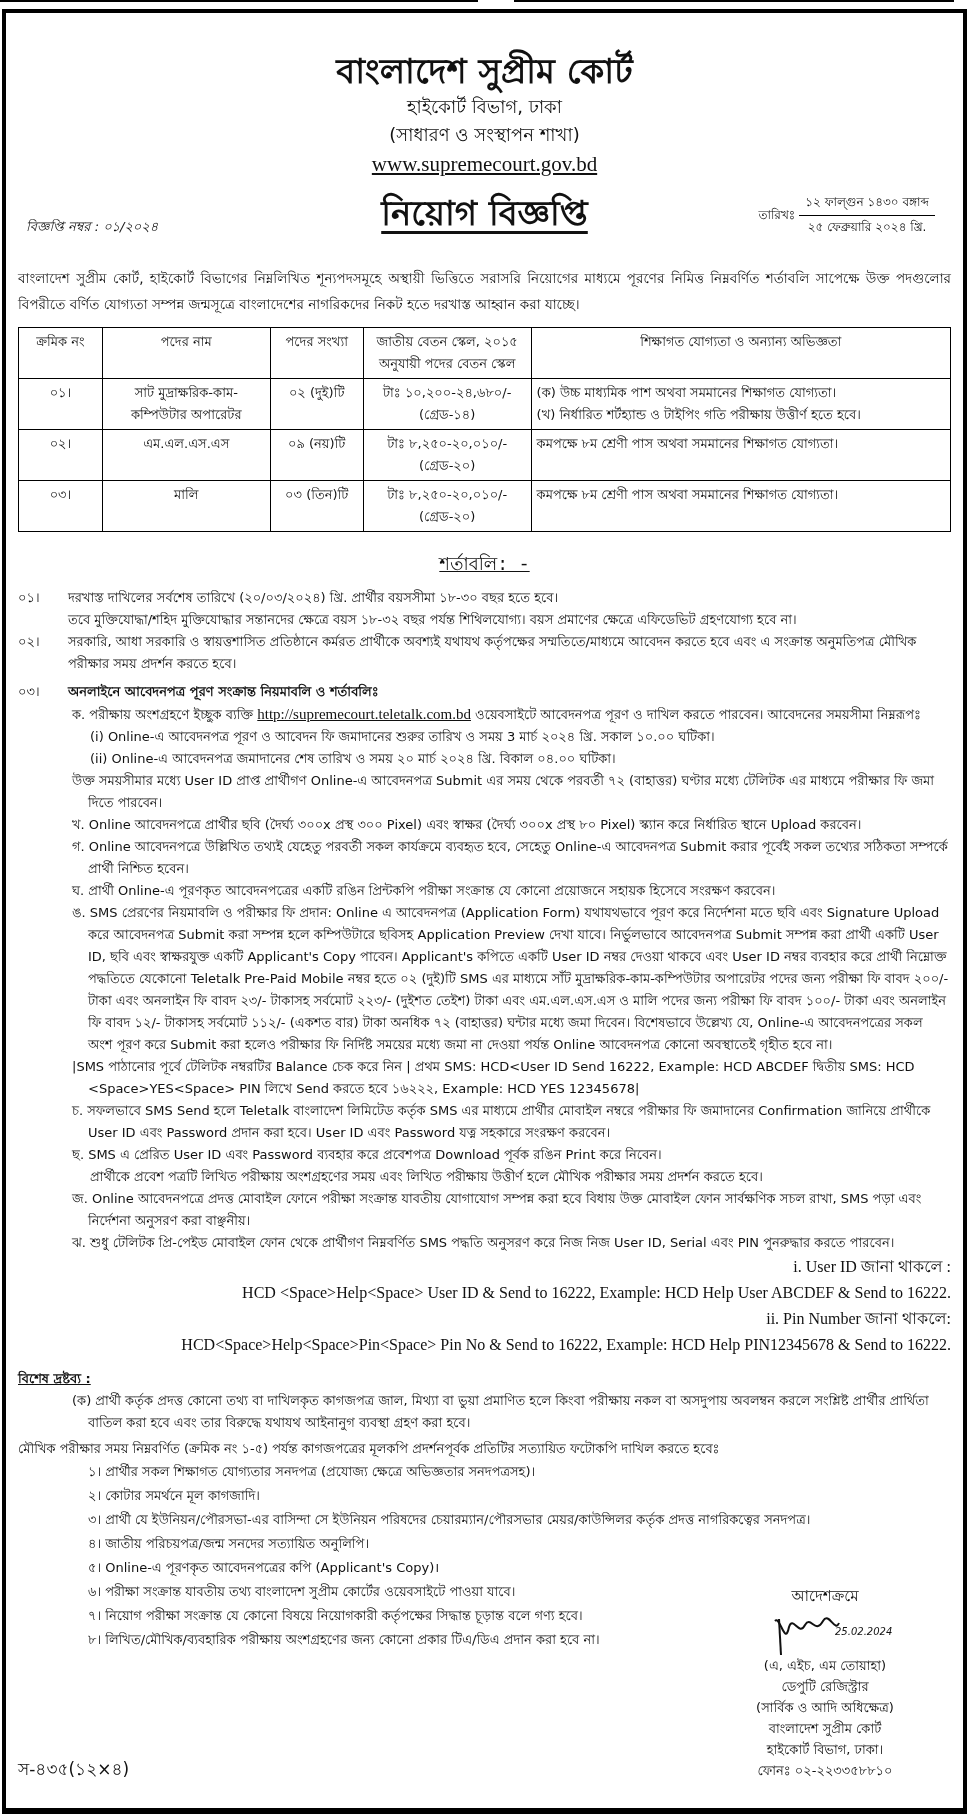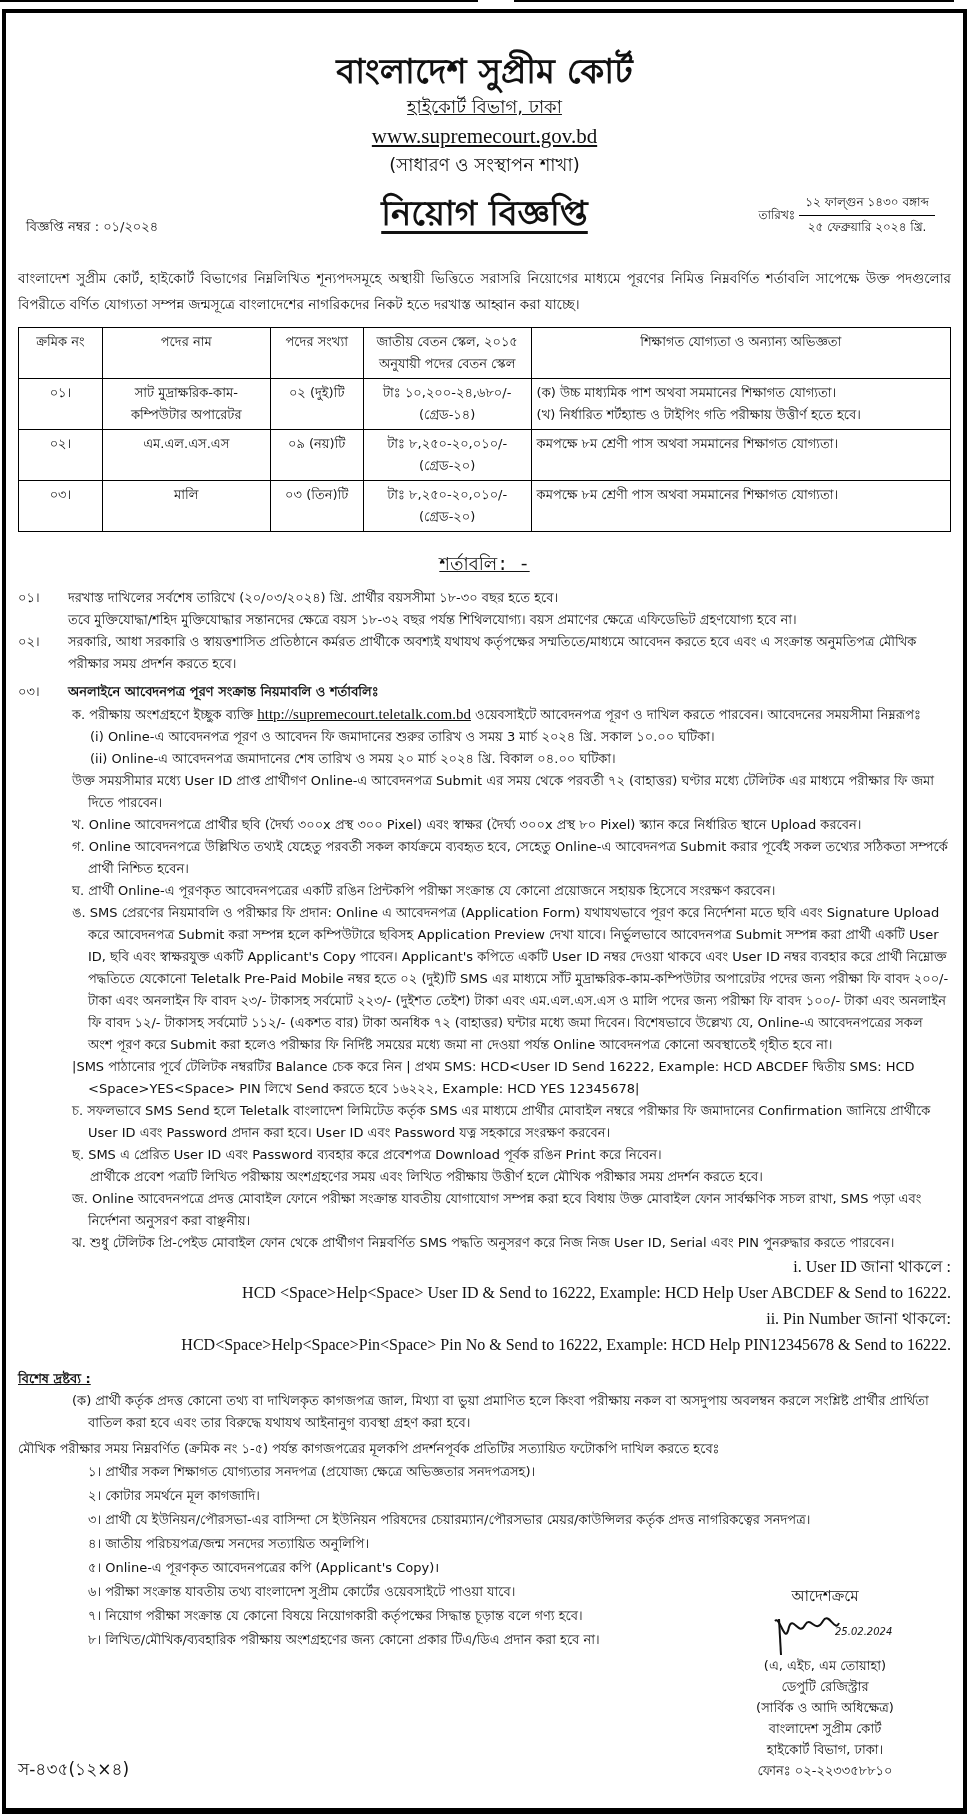--- a/index.html
+++ b/index.html
@@ -4,25 +4,25 @@
 <style>
   html, body { margin:0; padding:0; background:#ffffff; }
   body { width:969px; height:1819px; position:relative; overflow:hidden;
          font-family:"DejaVu Sans","Liberation Sans",sans-serif; color:#111; }
   .topline { position:absolute; top:0; height:2px; background:#000; }
   .frame { position:absolute; left:2px; top:9px; width:965px; height:1805px;
            border:4px solid #000; border-bottom-width:6px; box-sizing:border-box; }
   .inner { position:absolute; left:0; top:0; right:0; bottom:0; padding:0 12px; }
   .c { text-align:center; }
   .h1 { font-size:34px; font-weight:bold; margin-top:36px; line-height:44px; }
-  .h2 { font-size:18px; line-height:28px;text-decoration:underline; }
+  .h2 { font-size:18px; line-height:28px; }
   .h3 { font-size:18px; line-height:28px; }
   .url { font-family:"Liberation Serif",serif; font-size:21px; text-decoration:underline; line-height:30px; }
   .titlerow { position:relative; height:64px; margin-top:8px; }
-  .notice-no { position:absolute; left:8px; top:30px; font-size:13px; }
+  .notice-no { position:absolute; left:8px; top:30px; font-size:13px;font-style:italic; }
   .notice-title { position:absolute; left:0; right:0; top:0; text-align:center; }
   .notice-title span { font-size:34px; font-weight:bold; text-decoration:underline; text-underline-offset:6px; }
   .date-box { position:absolute; right:16px; top:4px; display:flex; align-items:center; font-size:12px; }
   .date-lines { margin-left:4px; text-align:center; }
   .date-lines div { padding:2px 6px; }
   .date-lines .d1 { border-bottom:1px solid #000; }
   .intro { font-size:13.5px; line-height:26px; margin:14px 0 10px; text-align:justify; }
   table.posts { width:100%; border-collapse:collapse; font-size:13px; margin-top:4px; }
   table.posts th, table.posts td { border:1.5px solid #000; padding:3px 5px; vertical-align:top; text-align:center; line-height:22px; }
   table.posts th { font-weight:normal;text-align:center; }
@@ -49,22 +49,22 @@
 <body>
 
 <div class="topline" style="left:0;width:478px;"></div>
 <div class="topline" style="left:514px;width:440px;"></div>
 
 <div class="frame">
   <div class="inner">
 
     <div class="c h1">বাংলাদেশ সুপ্রীম কোর্ট</div>
     <div class="c h2">হাইকোর্ট বিভাগ, ঢাকা</div>
+    <div class="c h3">(সাধারণ ও সংস্থাপন শাখা)</div>
     <div class="c"><a class="url">www.supremecourt.gov.bd</a></div>
-    <div class="c h3">(সাধারণ ও সংস্থাপন শাখা)</div>
 
     <div class="titlerow">
       <div class="notice-no">বিজ্ঞপ্তি নম্বর : ০১/২০২৪</div>
       <div class="notice-title"><span>নিয়োগ বিজ্ঞপ্তি</span></div>
       <div class="date-box">
         <span>তারিখঃ</span>
         <div class="date-lines">
           <div class="d1">১২ ফাল্গুন ১৪৩০ বঙ্গাব্দ</div>
           <div>২৫ ফেব্রুয়ারি ২০২৪ খ্রি.</div>
         </div>

